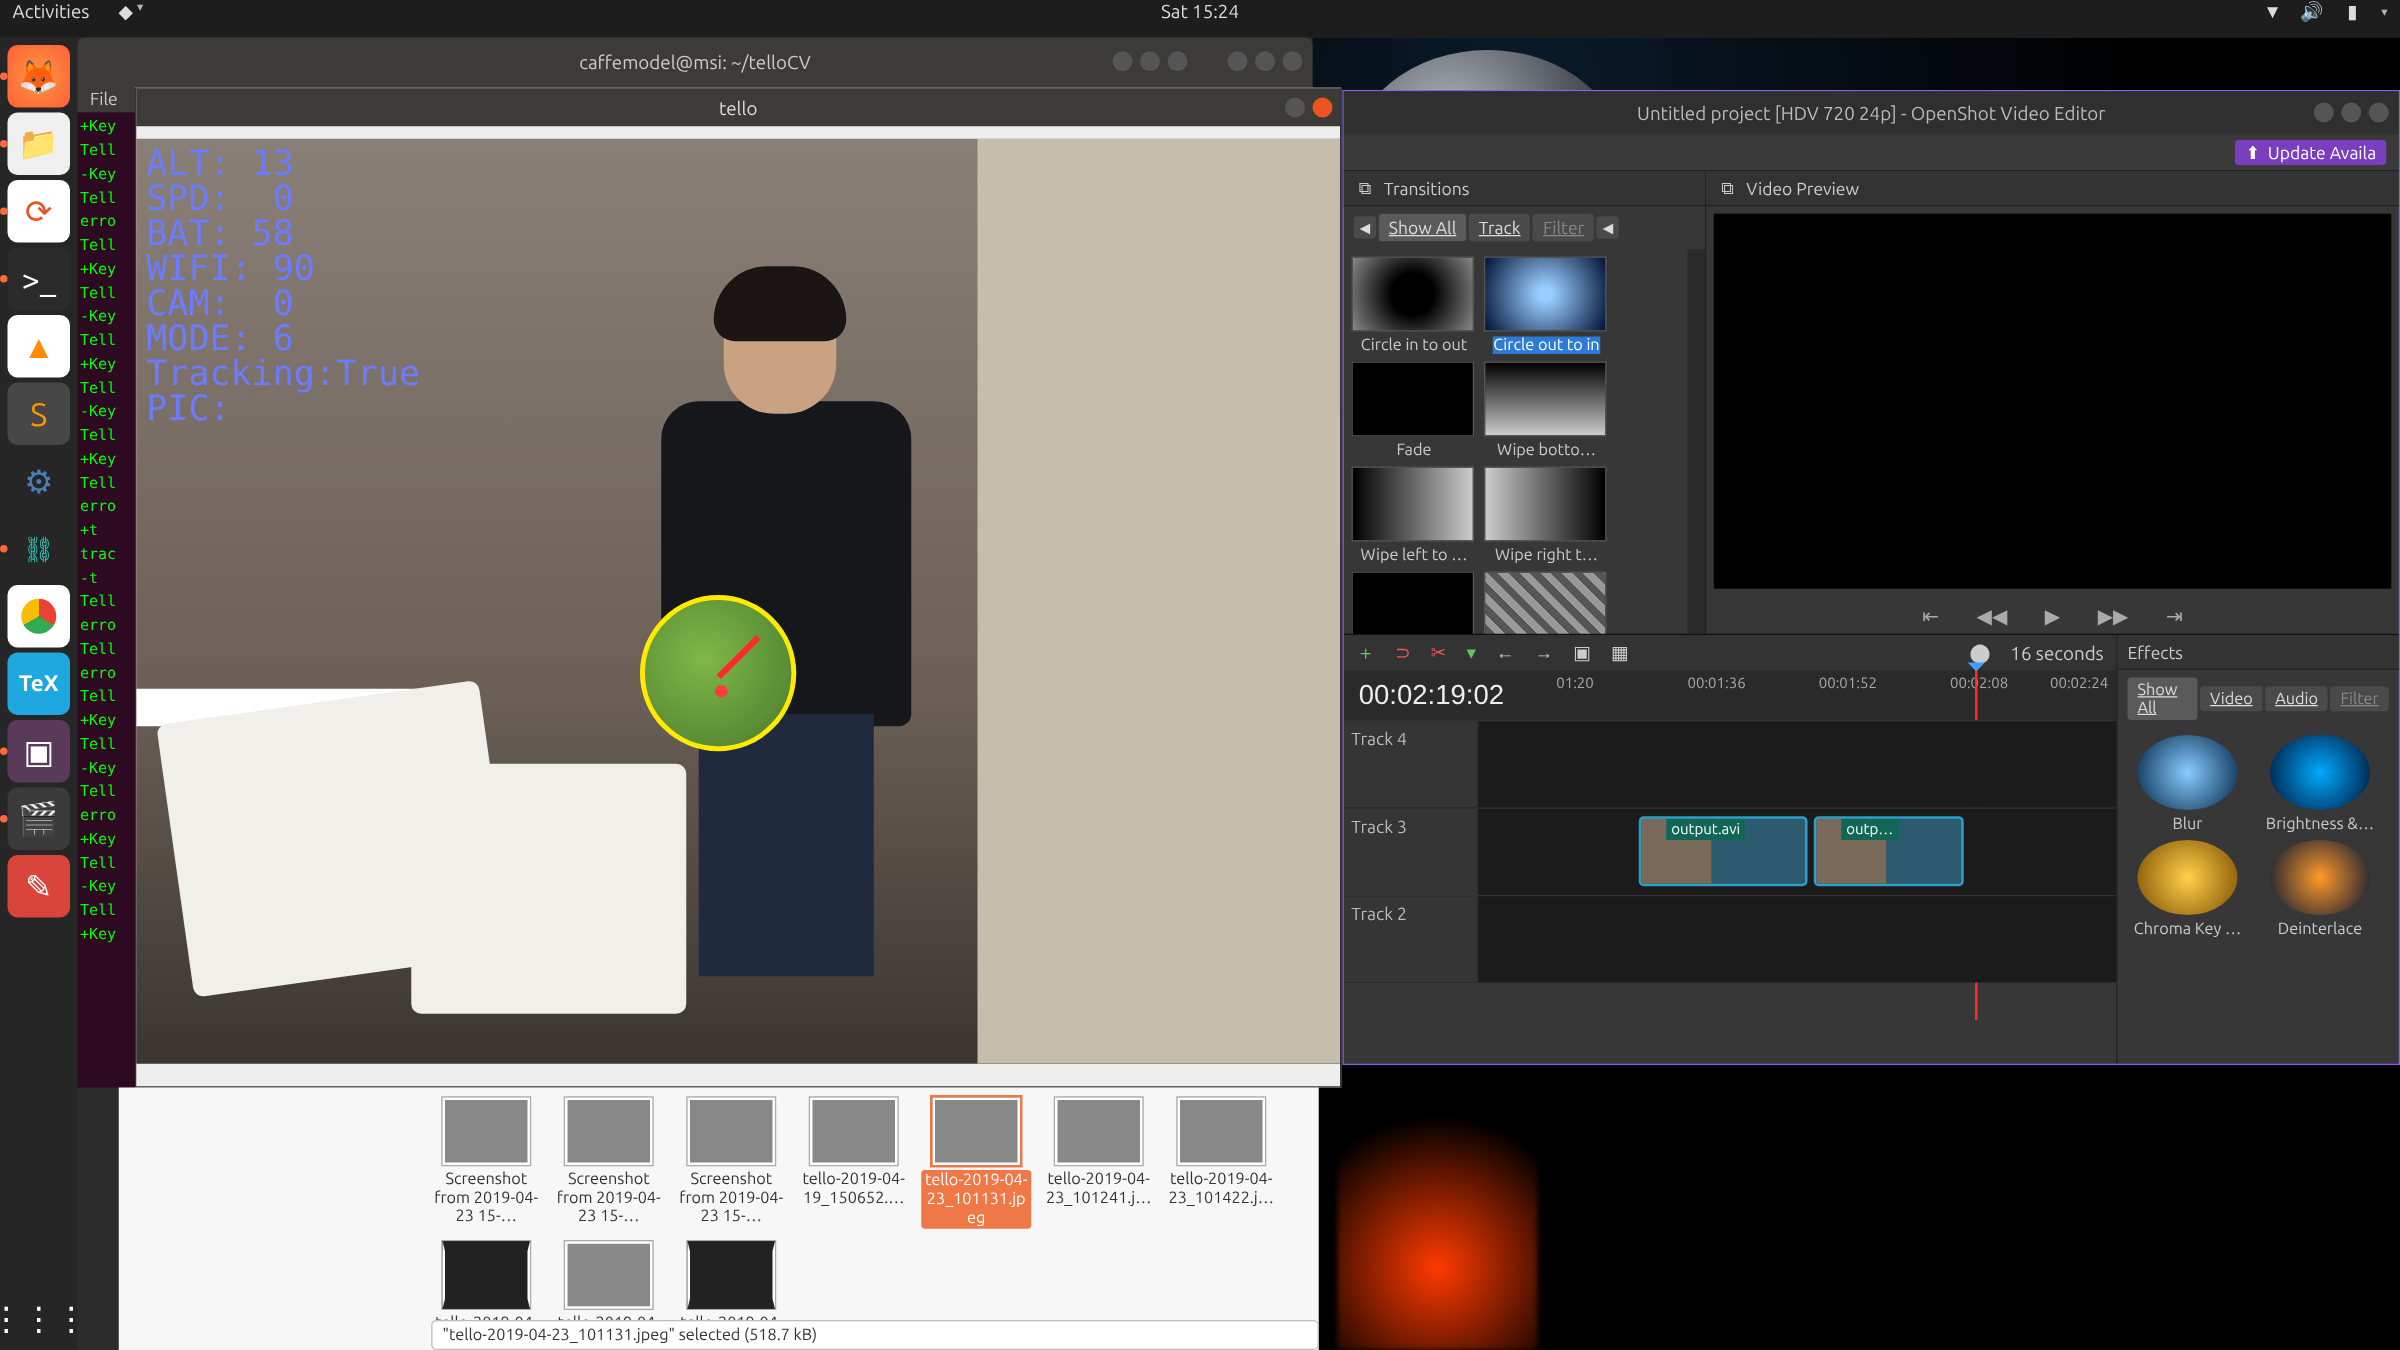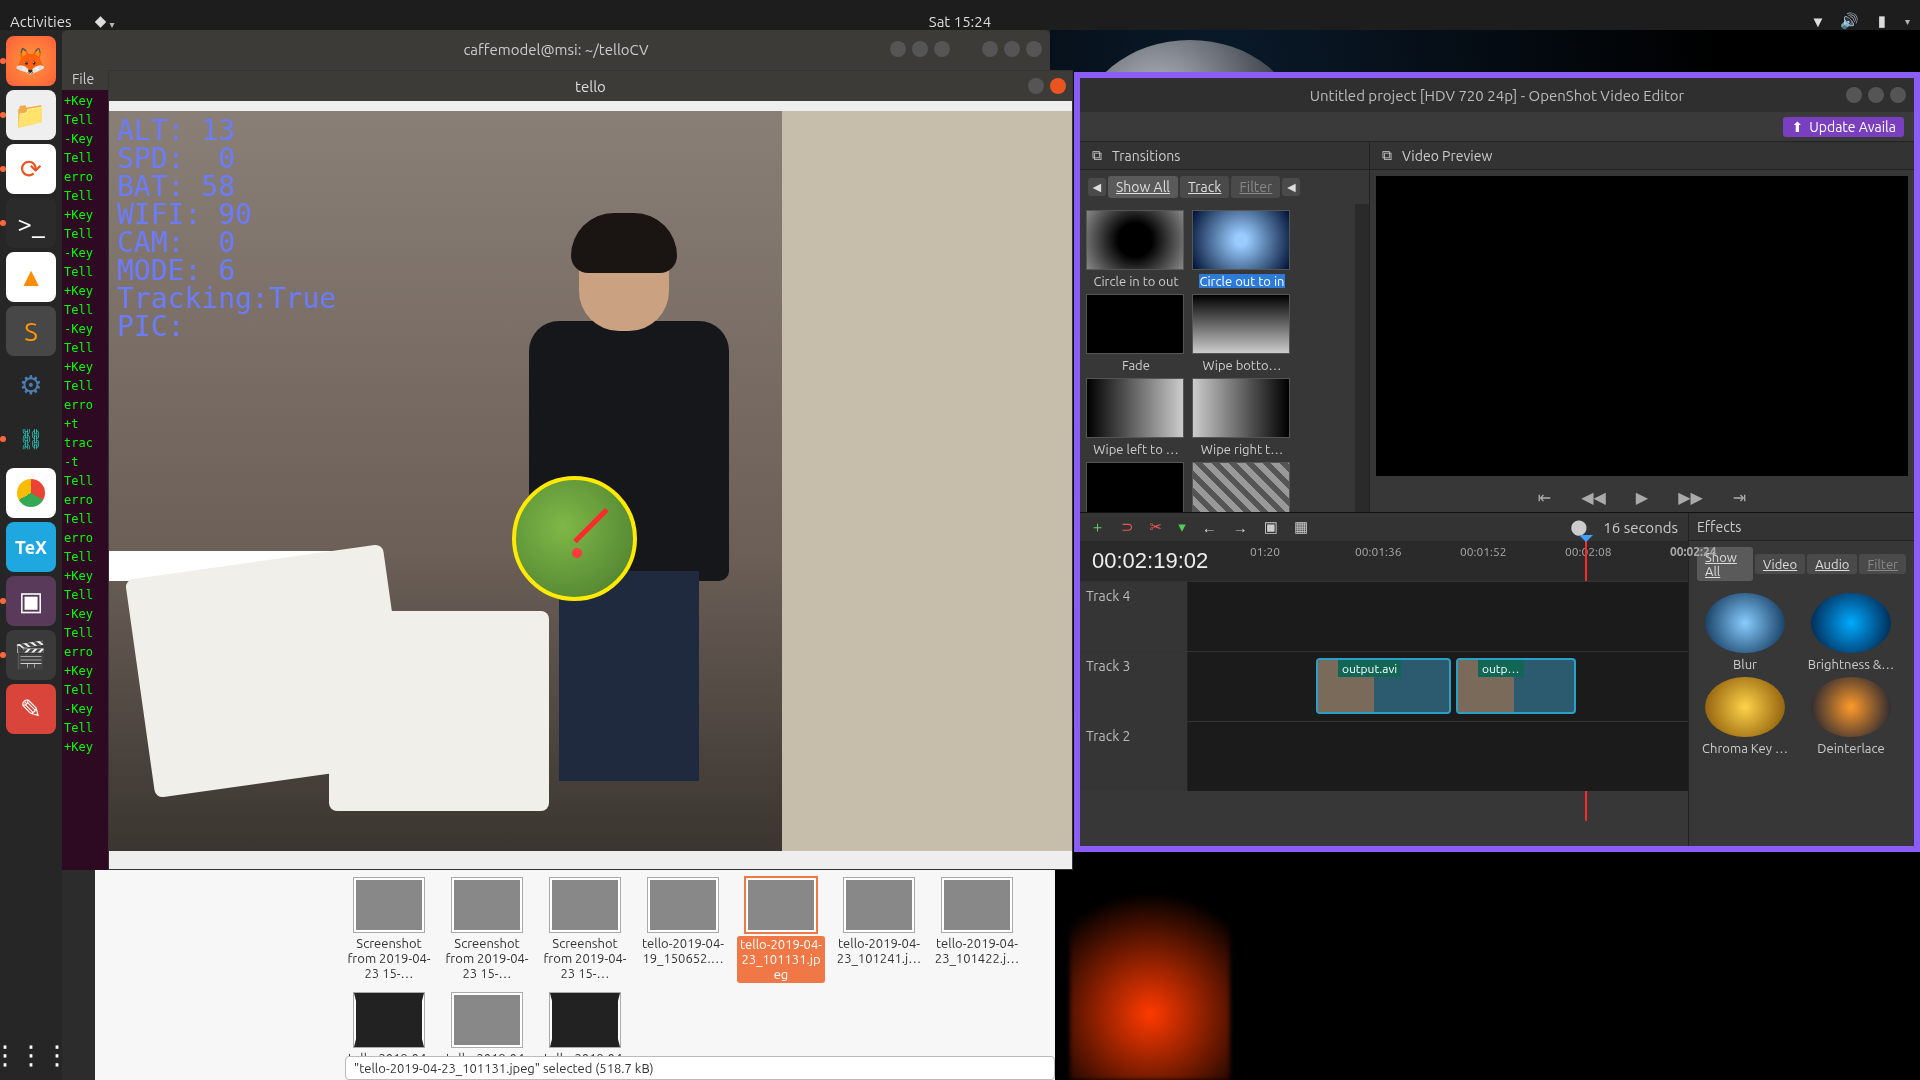--- a/index.html
+++ b/index.html
@@ -1,19 +1,19 @@
 <!DOCTYPE html>
 <html><head>
 <meta charset="utf-8">
 <style>
 * { margin:0; padding:0; box-sizing:border-box; font-family:Ubuntu,"Segoe UI",sans-serif; }
 body { width:1920px; height:1080px; background:#2c2c2c; overflow:hidden; position:relative; color:#ddd; font-size:15px; }
 
 
-#topbar { position:absolute; top:0; left:0; right:0; height:30px; background:#1d1d1d; display:flex; align-items:flex-end; color:#ddd; padding:0 10px; }
+#topbar { position:absolute; top:0; left:0; right:0; height:30px; background:#1d1d1d; display:flex; align-items:flex-start; color:#ddd; padding:0 10px; }
 #topbar .center { position:absolute; left:50%; transform:translateX(-50%); }
 #topbar .right { margin-left:auto; display:flex; gap:14px; align-items:center; }
 .tri-down { font-size:10px; opacity:.8; }
 
 
 #launcher { position:absolute; top:30px; left:0; width:62px; height:1050px; background:rgba(30,30,30,.4); display:flex; flex-direction:column; align-items:center; padding-top:6px; gap:4px; }
 .licon { width:50px; height:50px; border-radius:8px; display:flex; align-items:center; justify-content:center; font-size:26px; color:#fff; position:relative; }
 .licon.sel::before { content:""; position:absolute; left:-6px; top:50%; width:6px; height:6px; background:#ff6a3c; border-radius:50%; transform:translateY(-50%); }
 
 
@@ -55,21 +55,21 @@
 .fitem.sel .fthumb{outline:2px solid #f07746;}
 #statusbar{position:absolute;bottom:0;left:250px;right:0;border:1px solid #bbb;background:#fff;padding:4px 8px;border-radius:4px;}
 .fname{display:block;line-height:1.15;word-break:break-word;}
 
 
 #desktop-bg { position:absolute; top:30px; left:1050px; right:0; bottom:0; background:radial-gradient(ellipse at 20% 5%,#0a1a2a 0%,#000 50%); z-index:-1;}
 .planet{position:absolute;top:10px;left:30px;width:220px;height:180px;border-radius:50%;background:radial-gradient(circle at 35% 35%,#b8bdc4,#3a3f47 70%);}
 .lava{position:absolute;top:830px;left:20px;width:160px;height:220px;background:radial-gradient(circle at 50% 70%,#ff3a00,#000 70%);filter:blur(2px);}
 
 
-#openshot { position:absolute; top:72px; left:1074px; width:846px; height:780px; background:#373737; border:6px solid #8b5cf6; display:flex; flex-direction:column; }
+#openshot { position:absolute; top:72px; left:1074px; width:846px; height:780px; background:#373737; border:1px solid #8b5cf6; display:flex; flex-direction:column; }
 .os-title{height:34px;background:#2f2f2f;display:flex;align-items:center;justify-content:center;color:#bbb;position:relative;}
 .os-title .wbtns{position:absolute;right:8px;display:flex;gap:6px;}
 .os-toolbar{height:30px;background:#3a3a3a;border-bottom:1px solid #222;display:flex;align-items:center;justify-content:flex-end;padding:0 10px;}
 .upd-btn{background:#7a3fbf;color:#fff;padding:2px 8px;border-radius:3px;display:flex;align-items:center;gap:6px;font-size:14px;}
 .os-mid{display:flex;height:370px;}
 .trans-panel{width:290px;border-right:1px solid #222;display:flex;flex-direction:column;}
 .panel-head{height:28px;background:#333;display:flex;align-items:center;padding:0 8px;color:#ccc;font-size:14px;border-bottom:1px solid #222;}
 .tabs-row{display:flex;gap:2px;padding:6px 8px;align-items:center;font-size:14px;}
 .tab{padding:3px 8px;background:#4a4a4a;border-radius:3px;color:#ddd;text-decoration:underline;}
 .tab.active{background:#5a5a5a;}
@@ -365,21 +365,21 @@
         <span>⬤</span>
         <span>16 seconds</span>
       </div>
       <div class="tl-ruler">
         <span class="tl-time">00:02:19:02</span>
         <div id="ticks">
             <span class="tick" style="left: 170px;">01:20</span>
             <span class="tick" style="left: 275px; text-align: right;">00:01:36</span>
             <span class="tick" style="left: 380px;">00:01:52</span>
             <span class="tick" style="left: 485px;">00:02:08</span>
-            <span class="tick" style="left: 590px; font-weight: bold;">00:02:24</span>
+            <span class="tick" style="left: 565px;">00:02:24</span>
           </div>
         <div class="playhead" id="playhead" style="left: 505px;"></div>
       </div>
       <div id="tracks">
           <div class="track">
             <div class="track-head">Track 4</div>
           </div>
           <div class="track">
             <div class="track-head">Track 3</div>
             <div class="clip" style="left: 236px; width: 135px;">

